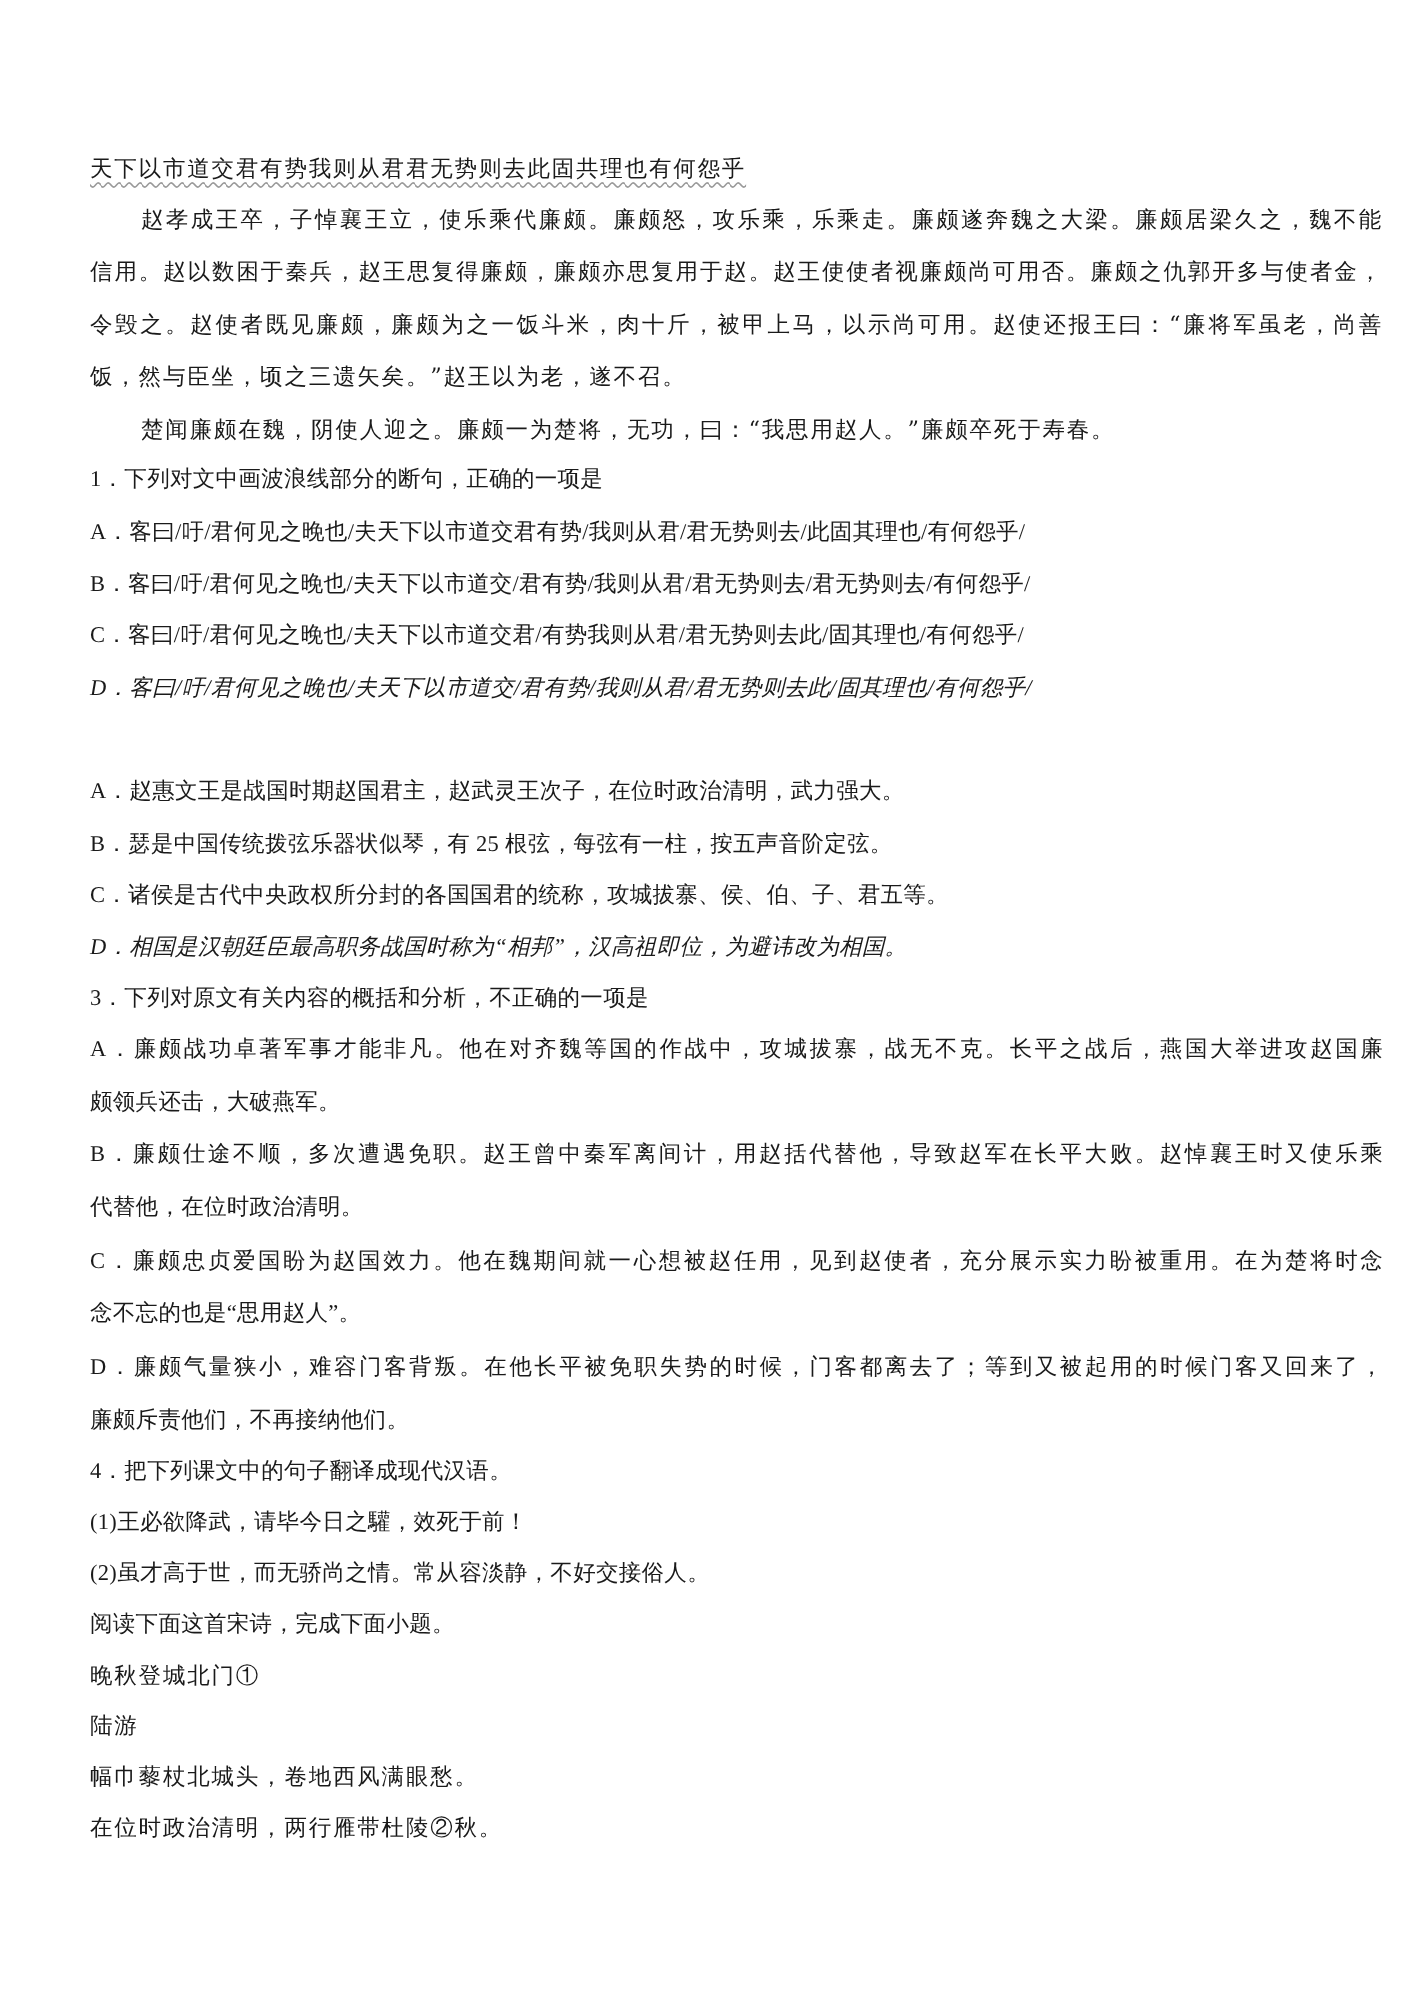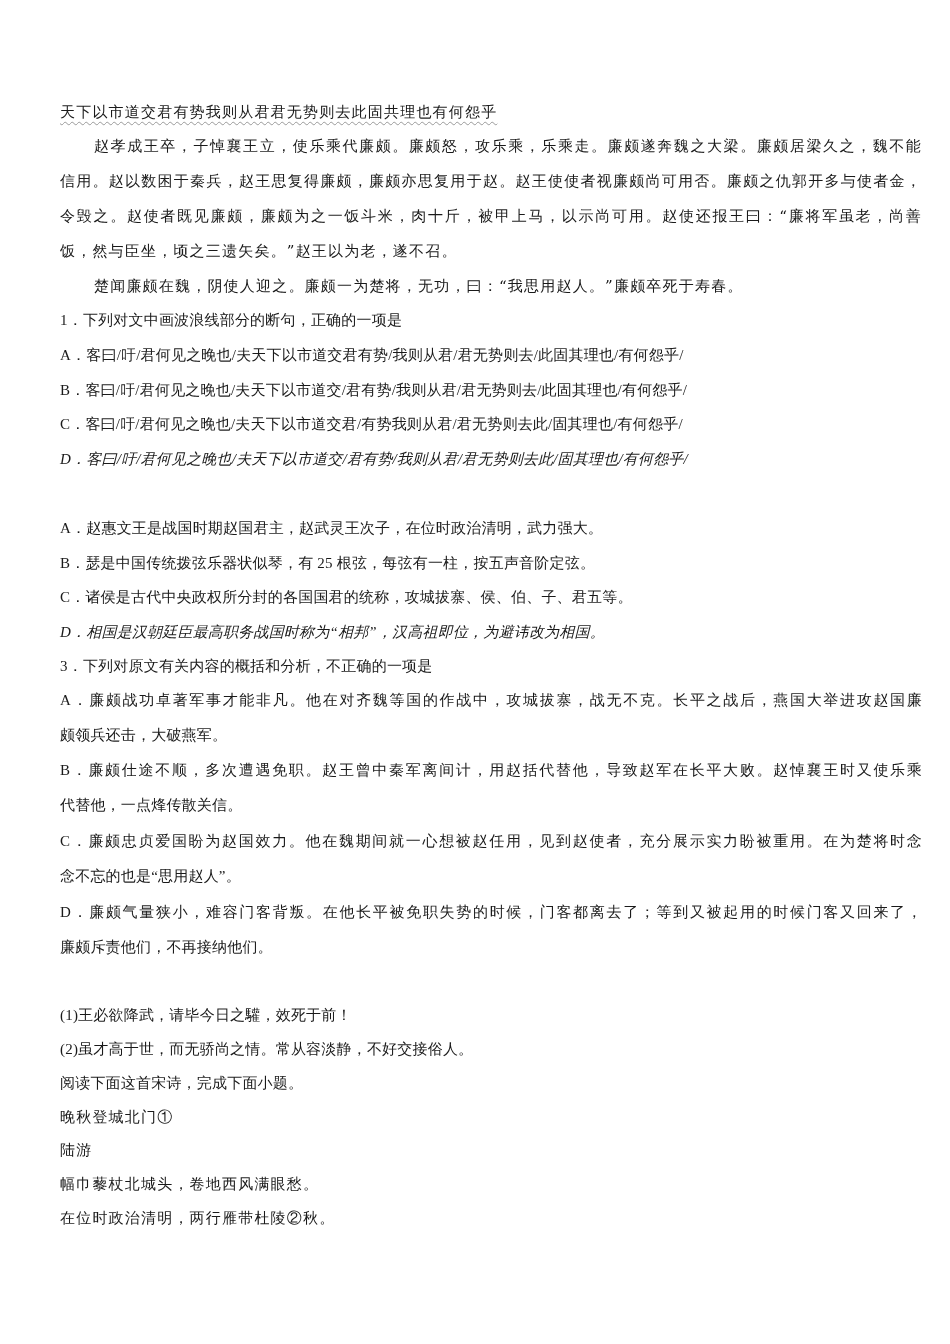--- a/index.html
+++ b/index.html
@@ -34,39 +34,40 @@
   </div>
 
   <div class="line indent kai just" style="top:136px;">赵孝成王卒，子悼襄王立，使乐乘代廉颇。廉颇怒，攻乐乘，乐乘走。廉颇遂奔魏之大梁。廉颇居梁久之，魏不能</div>
   <div class="line kai just" style="top:171px;">信用。赵以数困于秦兵，赵王思复得廉颇，廉颇亦思复用于赵。赵王使使者视廉颇尚可用否。廉颇之仇郭开多与使者金，</div>
   <div class="line kai just" style="top:206px;">令毁之。赵使者既见廉颇，廉颇为之一饭斗米，肉十斤，被甲上马，以示尚可用。赵使还报王曰：“廉将军虽老，尚善</div>
   <div class="line kai" style="top:241px;">饭，然与臣坐，顷之三遗矢矣。”赵王以为老，遂不召。</div>
   <div class="line indent kai" style="top:276px;">楚闻廉颇在魏，阴使人迎之。廉颇一为楚将，无功，曰：“我思用赵人。”廉颇卒死于寿春。</div>
 
   <div class="line song" style="top:310px;">1．下列对文中画波浪线部分的断句，正确的一项是</div>
   <div class="line song" style="top:345px;">A．客曰/吁/君何见之晚也/夫天下以市道交君有势/我则从君/君无势则去/此固其理也/有何怨乎/</div>
-  <div class="line song" style="top:380px;">B．客曰/吁/君何见之晚也/夫天下以市道交/君有势/我则从君/君无势则去/此固其理也/有何怨乎/</div>
+  <div class="line song" style="top:380px;">B．客曰/吁/君何见之晚也/夫天下以市道交/君有势/我则从君/君无势则去/君无势则去/有何怨乎/</div>
   <div class="line song" style="top:414px;">C．客曰/吁/君何见之晚也/夫天下以市道交君/有势我则从君/君无势则去此/固其理也/有何怨乎/</div>
   <div class="line song" style="top:449px;font-style:italic;">D．客曰/吁/君何见之晚也/夫天下以市道交/君有势/我则从君/君无势则去此/固其理也/有何怨乎/</div>
 
   <div class="line song" style="top:518px;">A．赵惠文王是战国时期赵国君主，赵武灵王次子，在位时政治清明，武力强大。</div>
   <div class="line song" style="top:553px;">B．瑟是中国传统拨弦乐器状似琴，有 25 根弦，每弦有一柱，按五声音阶定弦。</div>
   <div class="line song" style="top:587px;">C．诸侯是古代中央政权所分封的各国国君的统称，攻城拔寨、侯、伯、子、君五等。</div>
   <div class="line song" style="top:622px;font-style:italic;">D．相国是汉朝廷臣最高职务战国时称为“相邦”，汉高祖即位，为避讳改为相国。</div>
 
   <div class="line song" style="top:656px;">3．下列对原文有关内容的概括和分析，不正确的一项是</div>
   <div class="line song just" style="top:690px;">A．廉颇战功卓著军事才能非凡。他在对齐魏等国的作战中，攻城拔寨，战无不克。长平之战后，燕国大举进攻赵国廉</div>
   <div class="line song" style="top:725px;">颇领兵还击，大破燕军。</div>
   <div class="line song just" style="top:760px;">B．廉颇仕途不顺，多次遭遇免职。赵王曾中秦军离间计，用赵括代替他，导致赵军在长平大败。赵悼襄王时又使乐乘</div>
-  <div class="line song" style="top:795px;">代替他，一点烽传散关信。</div>
+  <div class="line song" style="top:795px;">代替他，在位时政治清明。</div>
   <div class="line song just" style="top:831px;">C．廉颇忠贞爱国盼为赵国效力。他在魏期间就一心想被赵任用，见到赵使者，充分展示实力盼被重用。在为楚将时念</div>
   <div class="line song" style="top:866px;">念不忘的也是“思用赵人”。</div>
   <div class="line song just" style="top:902px;">D．廉颇气量狭小，难容门客背叛。在他长平被免职失势的时候，门客都离去了；等到又被起用的时候门客又回来了，</div>
   <div class="line song" style="top:937px;">廉颇斥责他们，不再接纳他们。</div>
 
+  <div class="line song" style="top:971px;">4．把下列课文中的句子翻译成现代汉语。</div>
   <div class="line song" style="top:1005px;">(1)王必欲降武，请毕今日之驩，效死于前！</div>
   <div class="line song" style="top:1039px;">(2)虽才高于世，而无骄尚之情。常从容淡静，不好交接俗人。</div>
 
   <div class="line song" style="top:1073px;">阅读下面这首宋诗，完成下面小题。</div>
   <div class="line kai" style="top:1107px;">晚秋登城北门①</div>
   <div class="line kai" style="top:1140px;">陆游</div>
   <div class="line kai" style="top:1174px;">幅巾藜杖北城头，卷地西风满眼愁。</div>
   <div class="line kai" style="top:1208px;">在位时政治清明，两行雁带杜陵②秋。</div>
 
 </div>

